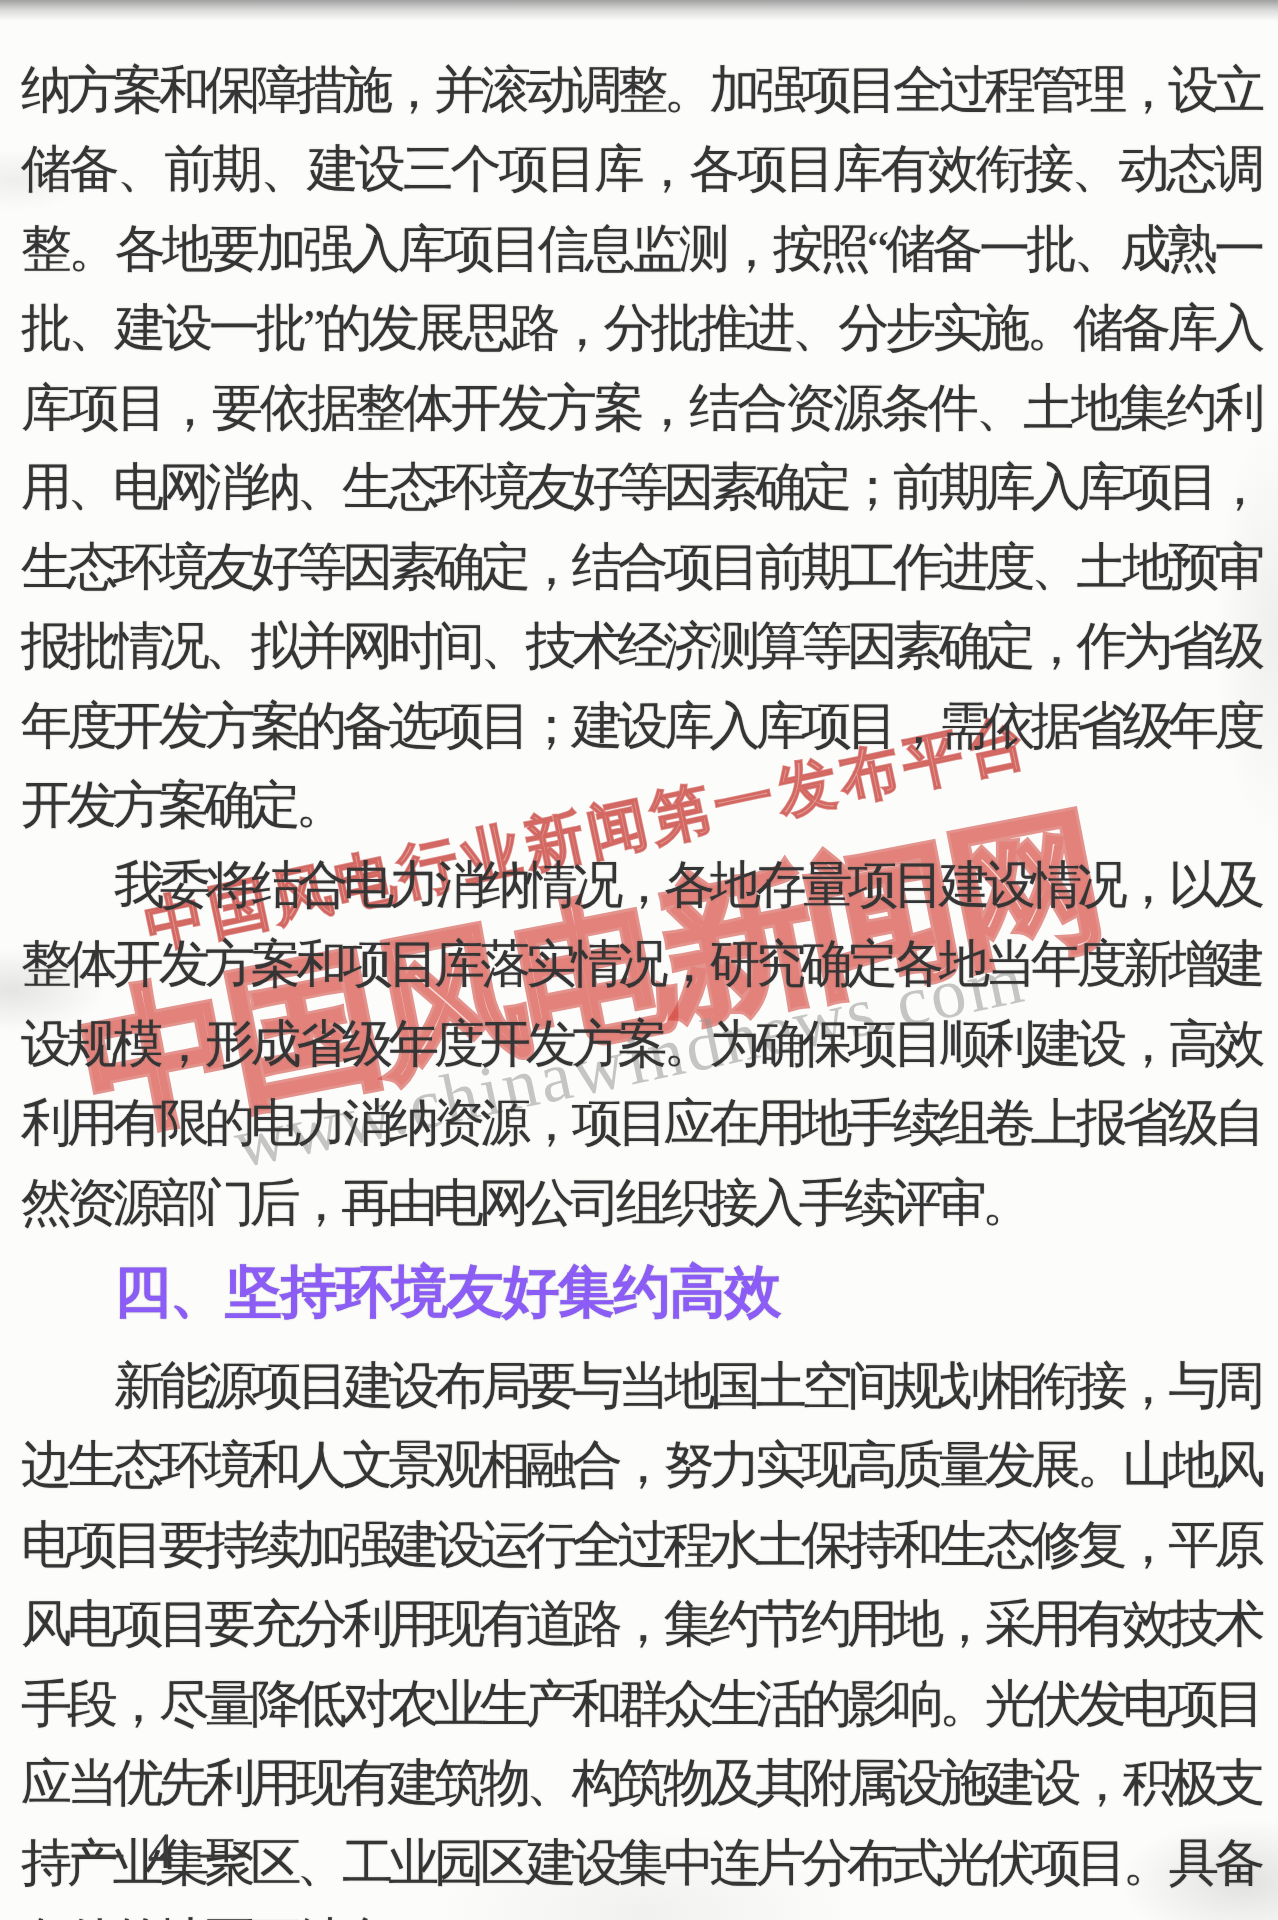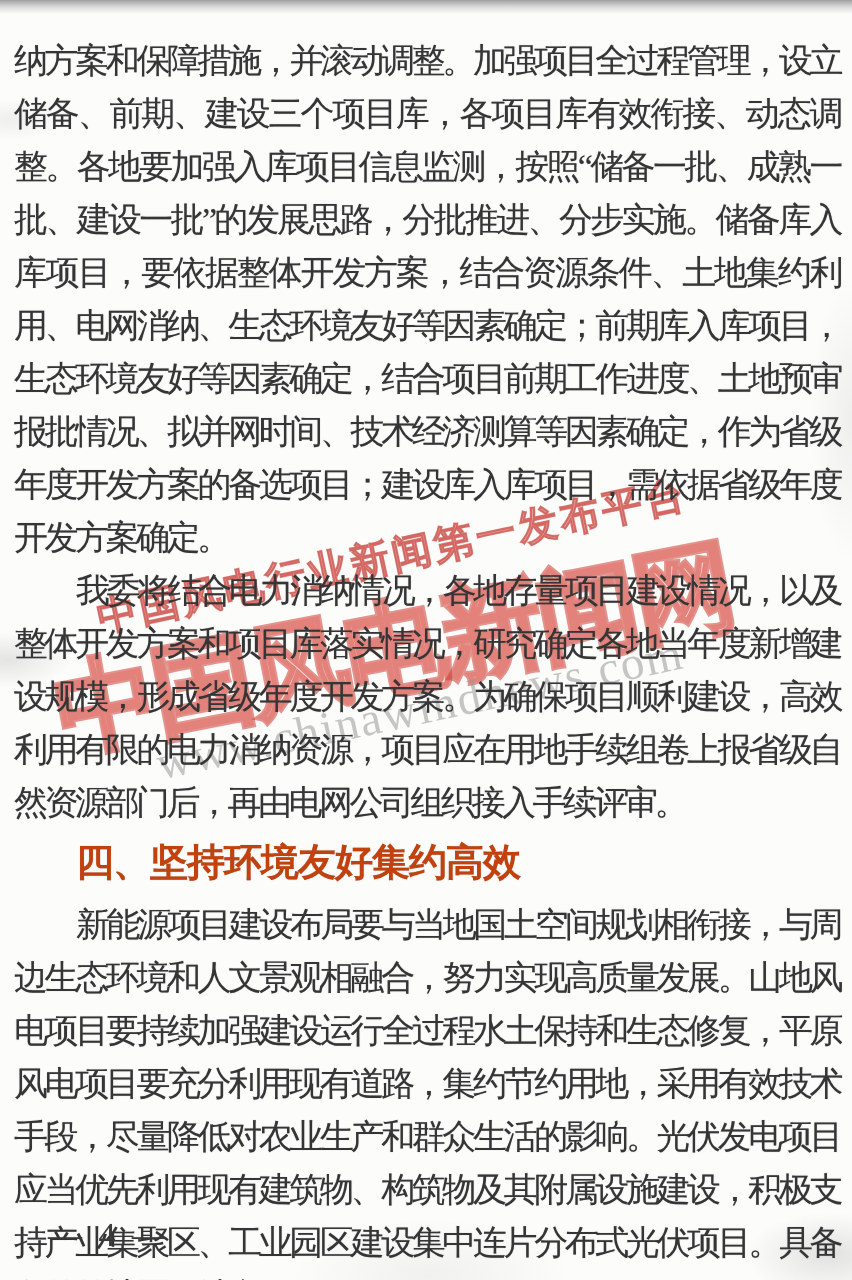--- a/index.html
+++ b/index.html
@@ -88,21 +88,21 @@
   .para.indent {
     text-indent: 62px;
   }
   .section-heading {
     margin: 7px 0 9px 0;
     text-indent: 62px;
     font-family: "Liberation Sans", sans-serif;
     font-weight: bold;
     font-size: 38px;
     letter-spacing: -1px;
-    color: #c2410c;
+    color: #8b5cf6;
   }
   .page-number {
     position: absolute;
     left: 48px;
     top: 1216px;
     z-index: 2;
     font-size: 34px;
     letter-spacing: 4px;
     color: #3a3a3a;
     text-shadow: 0 0 1px rgba(70, 70, 70, 0.4);

